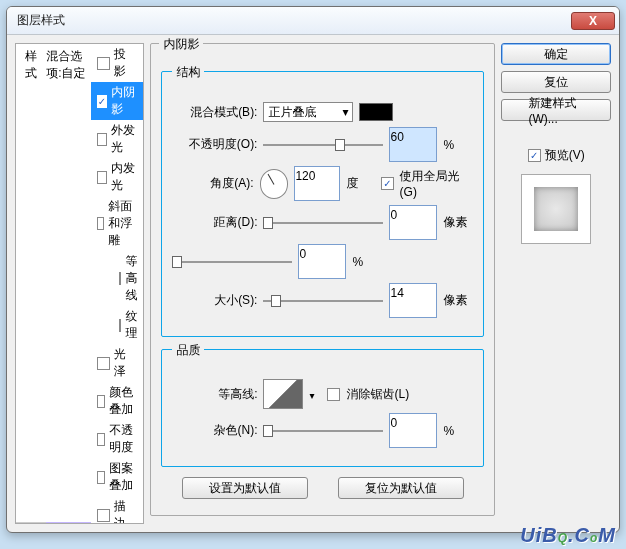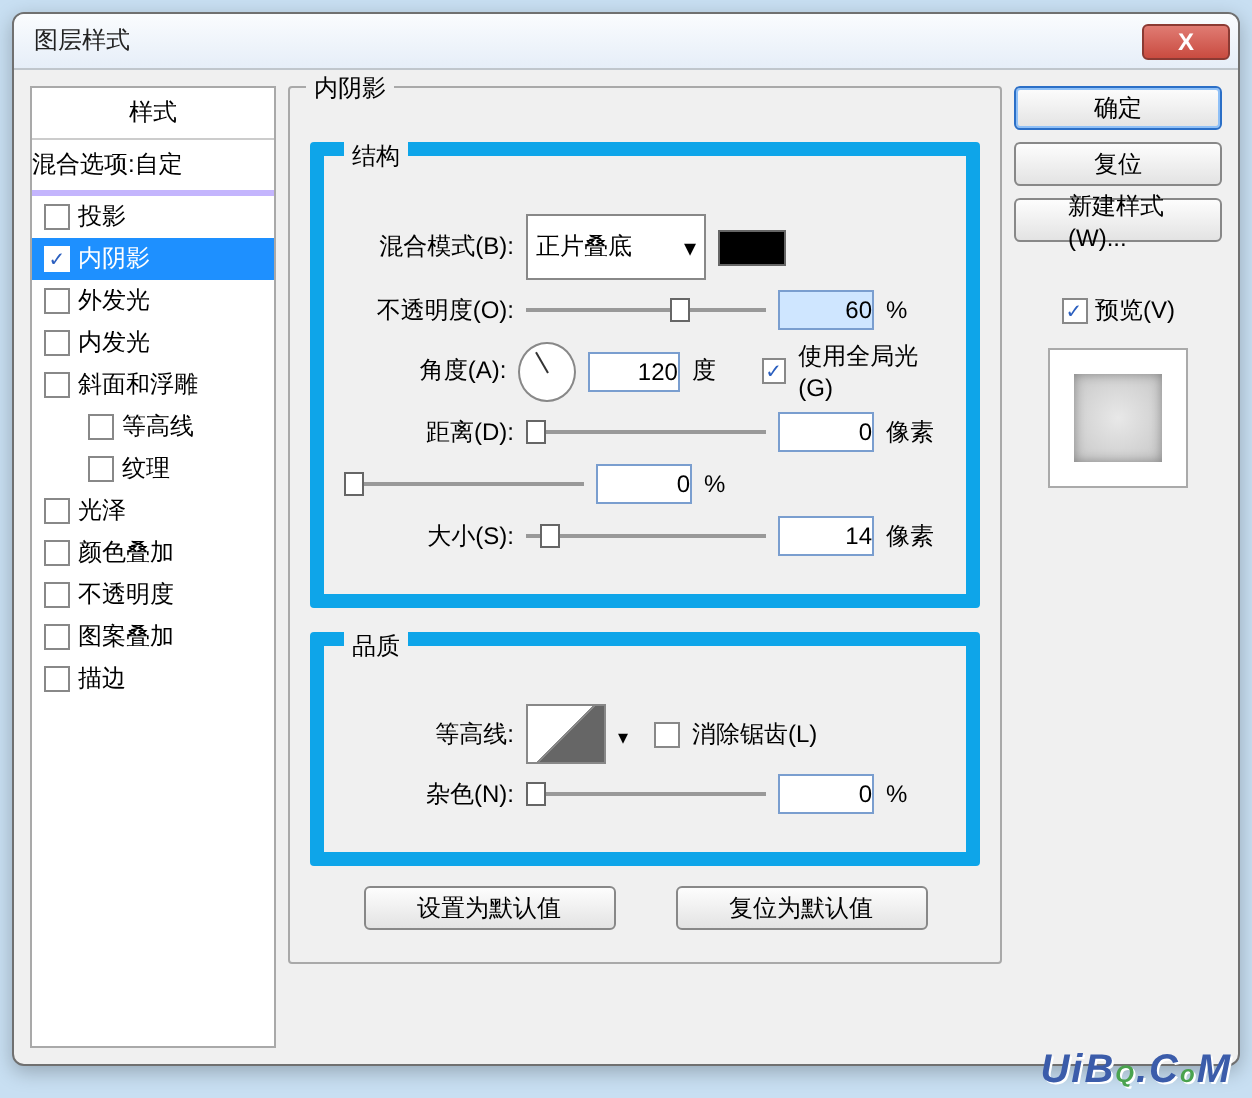--- a/index.html
+++ b/index.html
@@ -2,42 +2,42 @@
 <html><head>
 <meta charset="utf-8">
 <style>
 * { box-sizing: border-box; margin: 0; padding: 0; font-family: "Microsoft YaHei", Tahoma, sans-serif; font-size: 12px; }
 body { background: #c8dff2; width: 626px; height: 549px; position: relative; }
 .dialog { position: absolute; left: 6px; top: 6px; width: 614px; height: 527px; background: #f0f0f0; border: 1px solid #707070; border-radius: 6px; box-shadow: 0 3px 10px rgba(0,0,0,.25); overflow: hidden; }
 .titlebar { height: 28px; background: linear-gradient(#fafcfe,#e6eef8); display: flex; align-items: center; padding: 0 4px 0 10px; border-bottom: 1px solid #c0c6cc; }
 .titlebar .title { color: #222; }
 .titlebar .close { margin-left: auto; width: 44px; height: 18px; background: linear-gradient(#e07b73,#c94b40); border: 1px solid #8b3a33; border-radius: 3px; color: #fff; display: flex; align-items: center; justify-content: center; font-size: 11px; font-weight: bold; }
 .body { display: flex; padding: 8px; gap: 6px; height: calc(100% - 28px); }
-.styles-col { width: 130px; border: 1px solid #a9a9a9; background: #fff; display: flex; flex-direction: column; }
+.styles-col { width: 130px; border: 1px solid #a9a9a9; background: #fff; display: flex; }
 .styles-head { padding: 4px 8px; border-bottom: 1px solid #ccc; text-align: center; }
-.styles-sub { padding: 4px 0; border-bottom: 3px solid #c4b5fd; }
+.styles-sub { padding: 4px 0; border-bottom: 1px solid #c4b5fd; }
 .styles-list { overflow: auto; }
 .style-item { display: flex; align-items: center; padding: 2px 6px; gap: 4px; cursor: default; }
 .style-item.indent { padding-left: 28px; }
 .style-item.selected { background: #1e90ff; color: #fff; }
 .cb { width: 13px; height: 13px; border: 1px solid #888; background: #fff; display: inline-flex; align-items: center; justify-content: center; font-size: 10px; color: #2b5fbf; }
 .style-item.selected .cb { border-color: #fff; }
 .mid { flex: 1; display: flex; flex-direction: column; gap: 6px; }
 .fieldset { border: 1px solid #a9a9a9; border-radius: 2px; padding: 8px 10px 12px; }
 .fieldset > .legend { position: relative; top: -16px; left: -2px; background: #f0f0f0; display: inline-block; padding: 0 4px; margin-bottom: -8px; }
-.inner-fs { border: 7px solid #0ea5e9; border-radius: 2px; padding: 10px 10px 14px; margin-top: 4px; }
+.inner-fs { border: 1px solid #0ea5e9; border-radius: 2px; padding: 10px 10px 14px; margin-top: 4px; }
 .inner-fs .ilegend { position: relative; top: -18px; background: #f0f0f0; display: inline-block; padding: 0 4px; margin-bottom: -12px; }
 .row { display: flex; align-items: center; gap: 6px; margin: 4px 0; min-height: 22px; }
 .row .lab { width: 85px; text-align: right; }
-.combo { width: 90px; height: 33px; border: 1px solid #888; background: #fff; display: flex; align-items: center; padding: 0 4px; justify-content: space-between; }
+.combo { width: 90px; height: 20px; border: 1px solid #888; background: #fff; display: flex; align-items: center; padding: 0 4px; justify-content: space-between; }
 .swatch { width: 34px; height: 18px; background: #000; border: 1px solid #666; }
 .slider { position: relative; width: 120px; height: 18px; }
 .slider .track { position: absolute; left: 0; right: 0; top: 8px; height: 2px; background: #999; }
 .slider .thumb { position: absolute; top: 3px; width: 10px; height: 12px; background: #fff; border: 1px solid #666; }
-.numbox { width: 48px; height: 20px; border: 1px solid #7a9ecf; background: #fff; text-align: right; line-height: 18px; }
+.numbox { width: 48px; height: 35px; border: 1px solid #7a9ecf; background: #fff; text-align: left; line-height: 18px; }
 .numbox.hl { background: #cfe6ff; }
 .unit { width: 30px; }
 .dial { width: 30px; height: 30px; border: 1px solid #888; border-radius: 50%; background: #fff; position: relative; }
 .dial .needle { position: absolute; left: 50%; top: 50%; width: 12px; height: 1px; background: #333; transform-origin: left center; transform: rotate(-120deg); }
 .chk { width: 13px; height: 13px; border: 1px solid #888; background: #fff; display: inline-flex; align-items: center; justify-content: center; font-size: 10px; color: #2b5fbf; }
 .chk.checked::after { content: "✓"; }
 .contour { width: 40px; height: 30px; border: 1px solid #888; background: linear-gradient(135deg,#fff 0 49%,#888 49% 51%,#666 51% 100%); display: inline-block; position: relative; }
 .contour .arr { position: absolute; right: -12px; top: 10px; font-size: 10px; }
 .btn { height: 22px; border: 1px solid #888; background: linear-gradient(#fdfdfd,#e3e3e3); border-radius: 3px; padding: 0 26px; display: inline-flex; align-items: center; justify-content: center; }
 .btn.primary { border-color: #2b6fc7; box-shadow: 0 0 0 1px #8fc0f7 inset; }

